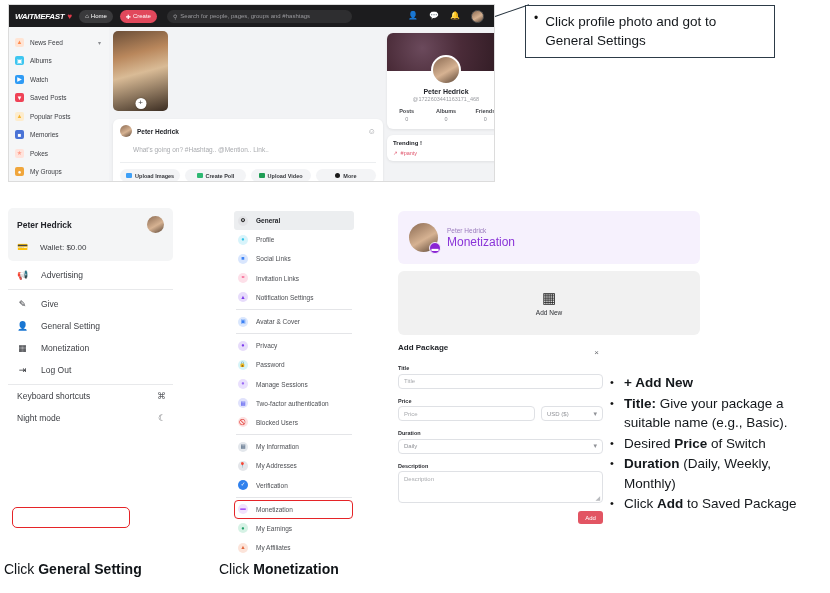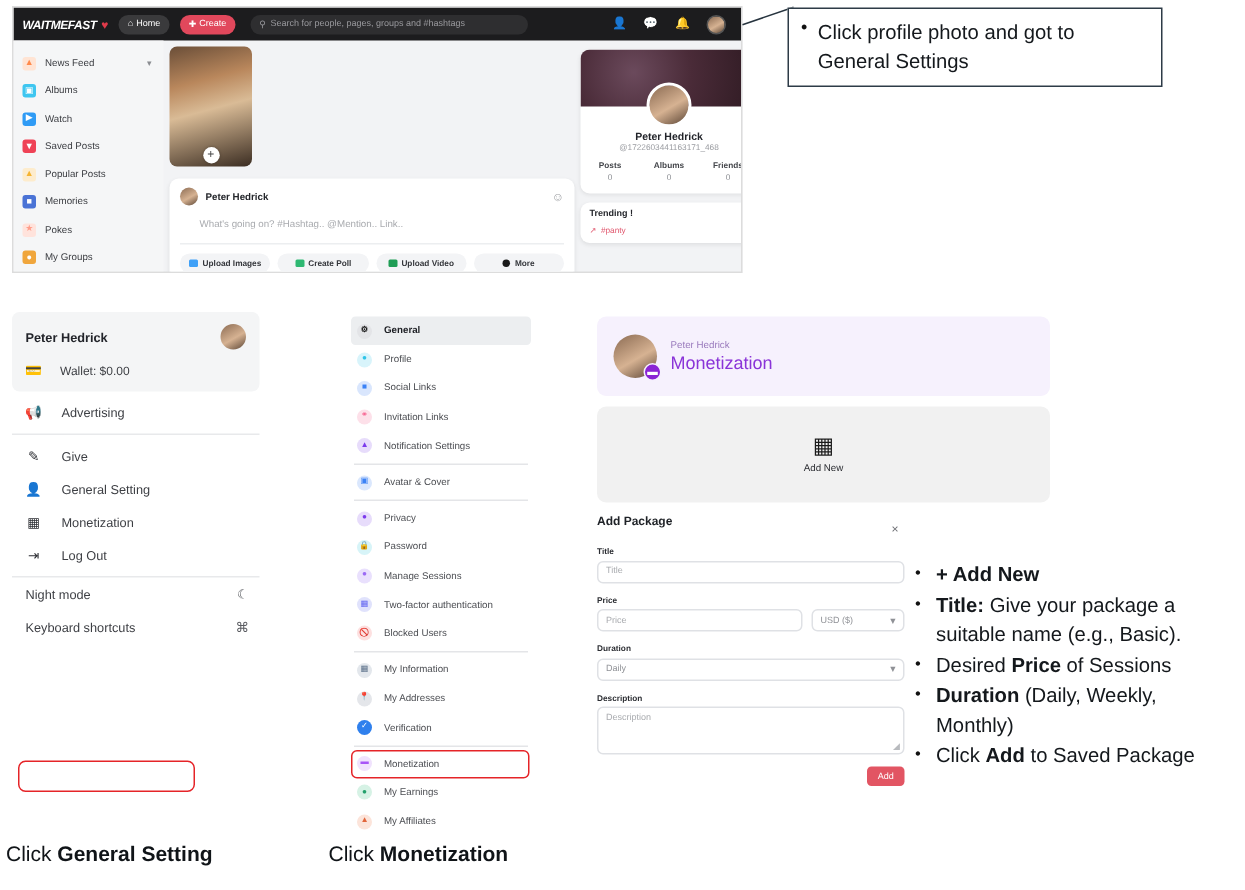--- a/index.html
+++ b/index.html
@@ -433,26 +433,26 @@
     </div>
     <div class="dd-item">
       <span class="ic">⇥</span>
       <span>Log Out</span>
     </div>
   </div>
 
 
   <div>
     <div class="dd-item">
+      <span>Keyboard shortcuts</span>
+      <span class="rt">⌘</span>
+    </div>
+    <div class="dd-item">
       <span>Night mode</span>
       <span class="rt">☾</span>
-    </div>
-    <div class="dd-item">
-      <span>Keyboard shortcuts</span>
-      <span class="rt">⌘</span>
     </div>
   </div>
 
   <div class="dd-hl"></div>
 </div>
 
 <div class="setlist">
   <div class="sl-item active">
     <span class="sl-ico" style="background:#e3e4e7;color:#1a1a1a">⚙</span>
     <span>General</span>
@@ -590,21 +590,21 @@
   <div class="bl">
     <span class="bl-dot">•</span>
     <span class="bl-tx"><b>+ Add New</b></span>
   </div>
   <div class="bl">
     <span class="bl-dot">•</span>
     <span class="bl-tx"><b>Title:</b><span> Give your package a suitable name (e.g., Basic).</span></span>
   </div>
   <div class="bl">
     <span class="bl-dot">•</span>
-    <span class="bl-tx"><span>Desired </span><b>Price</b><span> of Sessions</span></span>
+    <span class="bl-tx"><span>Desired </span><b>Price</b><span> of Switch</span></span>
   </div>
   <div class="bl">
     <span class="bl-dot">•</span>
     <span class="bl-tx"><b>Duration</b><span> (Daily, Weekly, Monthly)</span></span>
   </div>
   <div class="bl">
     <span class="bl-dot">•</span>
     <span class="bl-tx"><span>Click </span><b>Add</b><span> to Saved Package</span></span>
   </div>
 </div>

